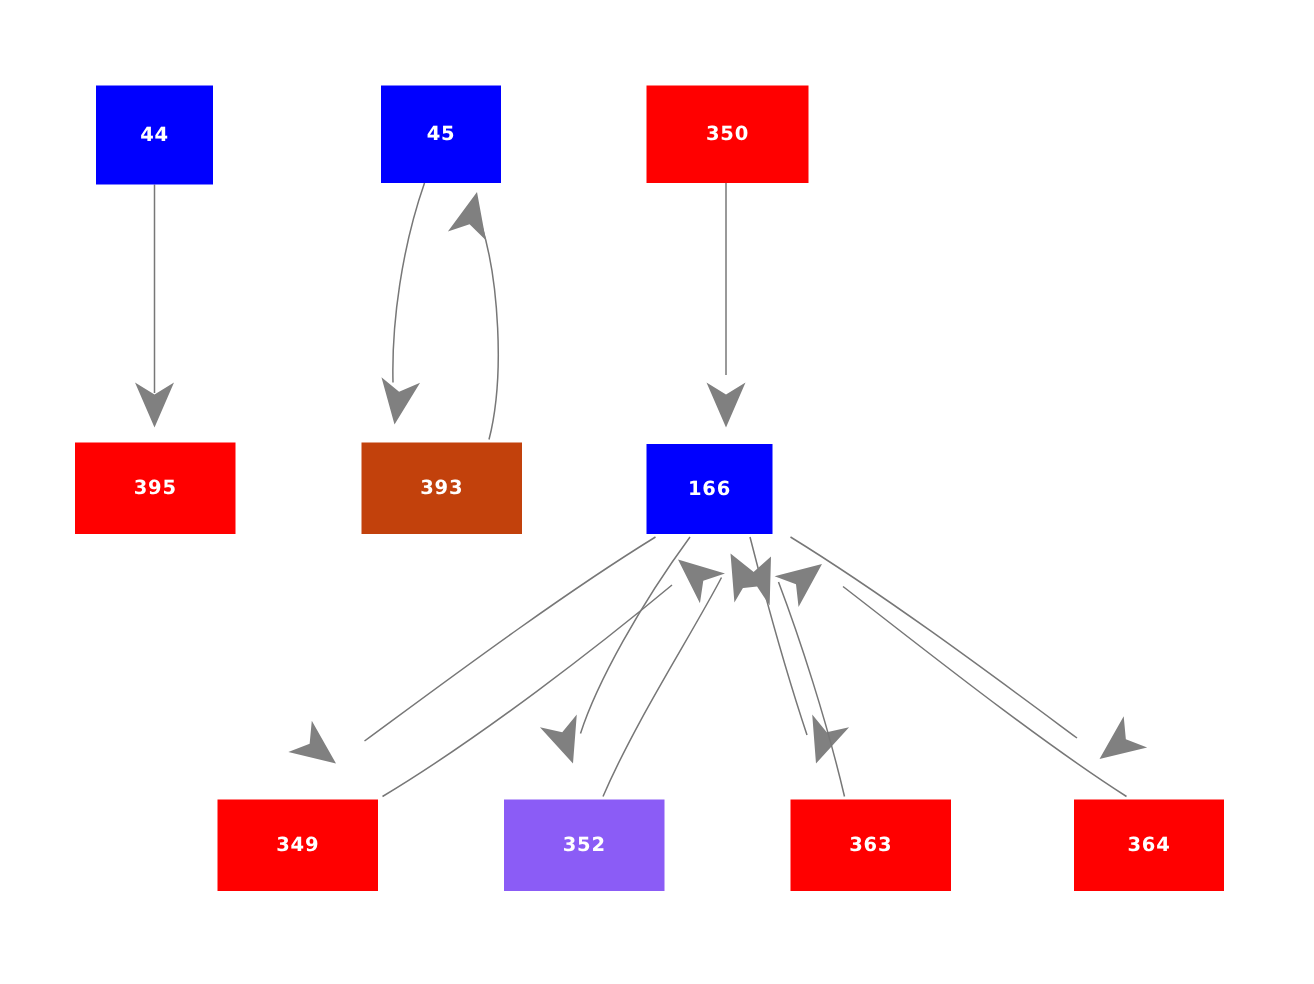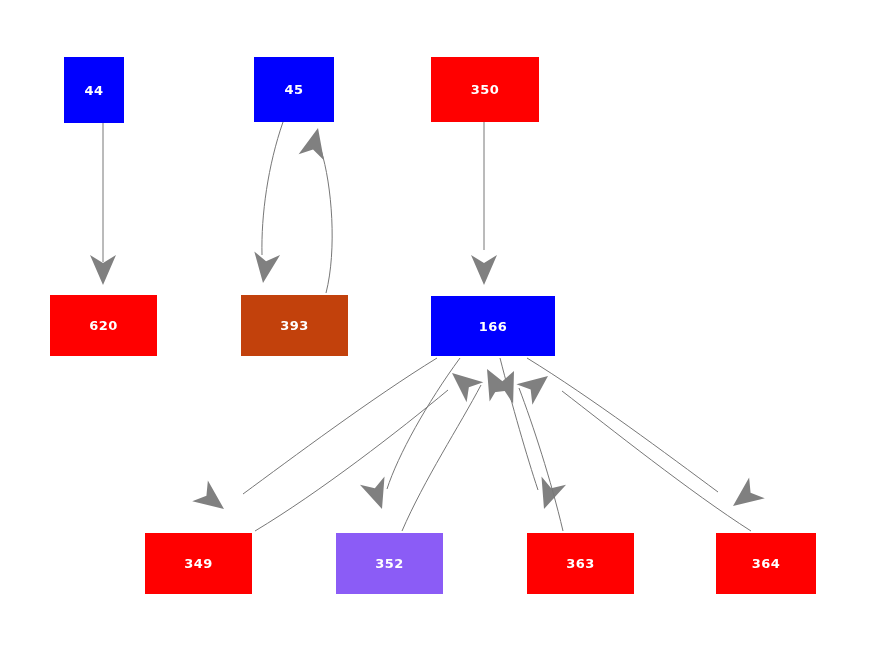--- a/index.html
+++ b/index.html
@@ -100,36 +100,36 @@
       <g>
         <path class="edge-line" d="M 527,358 C 592,398 668,455 718,492"></path>
         <polygon points="0,0 -13,-30 0,-22 13,-30" class="edge-head" transform="translate(733,506) rotate(53)"></polygon>
       </g>
       <g>
         <path class="edge-line" d="M 751,531 C 690,492 610,428 562,391"></path>
         <polygon points="0,0 -13,-30 0,-22 13,-30" class="edge-head" transform="translate(548,376) rotate(232)"></polygon>
       </g>
     </svg>
   <div id="nodes-layer">
-      <div class="node" style="left: 64px; top: 57px; width: 60px; height: 66px; background: rgb(0, 0, 255);">
+      <div class="node" style="left: 64px; top: 57px; width: 78px; height: 66px; background: rgb(0, 0, 255);">
         <span class="node-label">44</span>
       </div>
       <div class="node" style="left: 254px; top: 57px; width: 80px; height: 65px; background: rgb(0, 0, 255);">
         <span class="node-label">45</span>
       </div>
       <div class="node" style="left: 431px; top: 57px; width: 108px; height: 65px; background: rgb(255, 0, 0);">
         <span class="node-label">350</span>
       </div>
       <div class="node" style="left: 50px; top: 295px; width: 107px; height: 61px; background: rgb(255, 0, 0);">
-        <span class="node-label">620</span>
+        <span class="node-label">395</span>
       </div>
       <div class="node" style="left: 241px; top: 295px; width: 107px; height: 61px; background: #c2410c;">
         <span class="node-label">393</span>
       </div>
-      <div class="node" style="left: 431px; top: 296px; width: 124px; height: 60px; background: rgb(0, 0, 255);">
+      <div class="node" style="left: 431px; top: 296px; width: 84px; height: 60px; background: rgb(0, 0, 255);">
         <span class="node-label">166</span>
       </div>
       <div class="node" style="left: 145px; top: 533px; width: 107px; height: 61px; background: rgb(255, 0, 0); text-align: center;">
         <span class="node-label">349</span>
       </div>
       <div class="node" style="left: 336px; top: 533px; width: 107px; height: 61px; background: #8b5cf6;">
         <span class="node-label">352</span>
       </div>
       <div class="node" style="left: 527px; top: 533px; width: 107px; height: 61px; background: rgb(255, 0, 0);">
         <span class="node-label">363</span>

